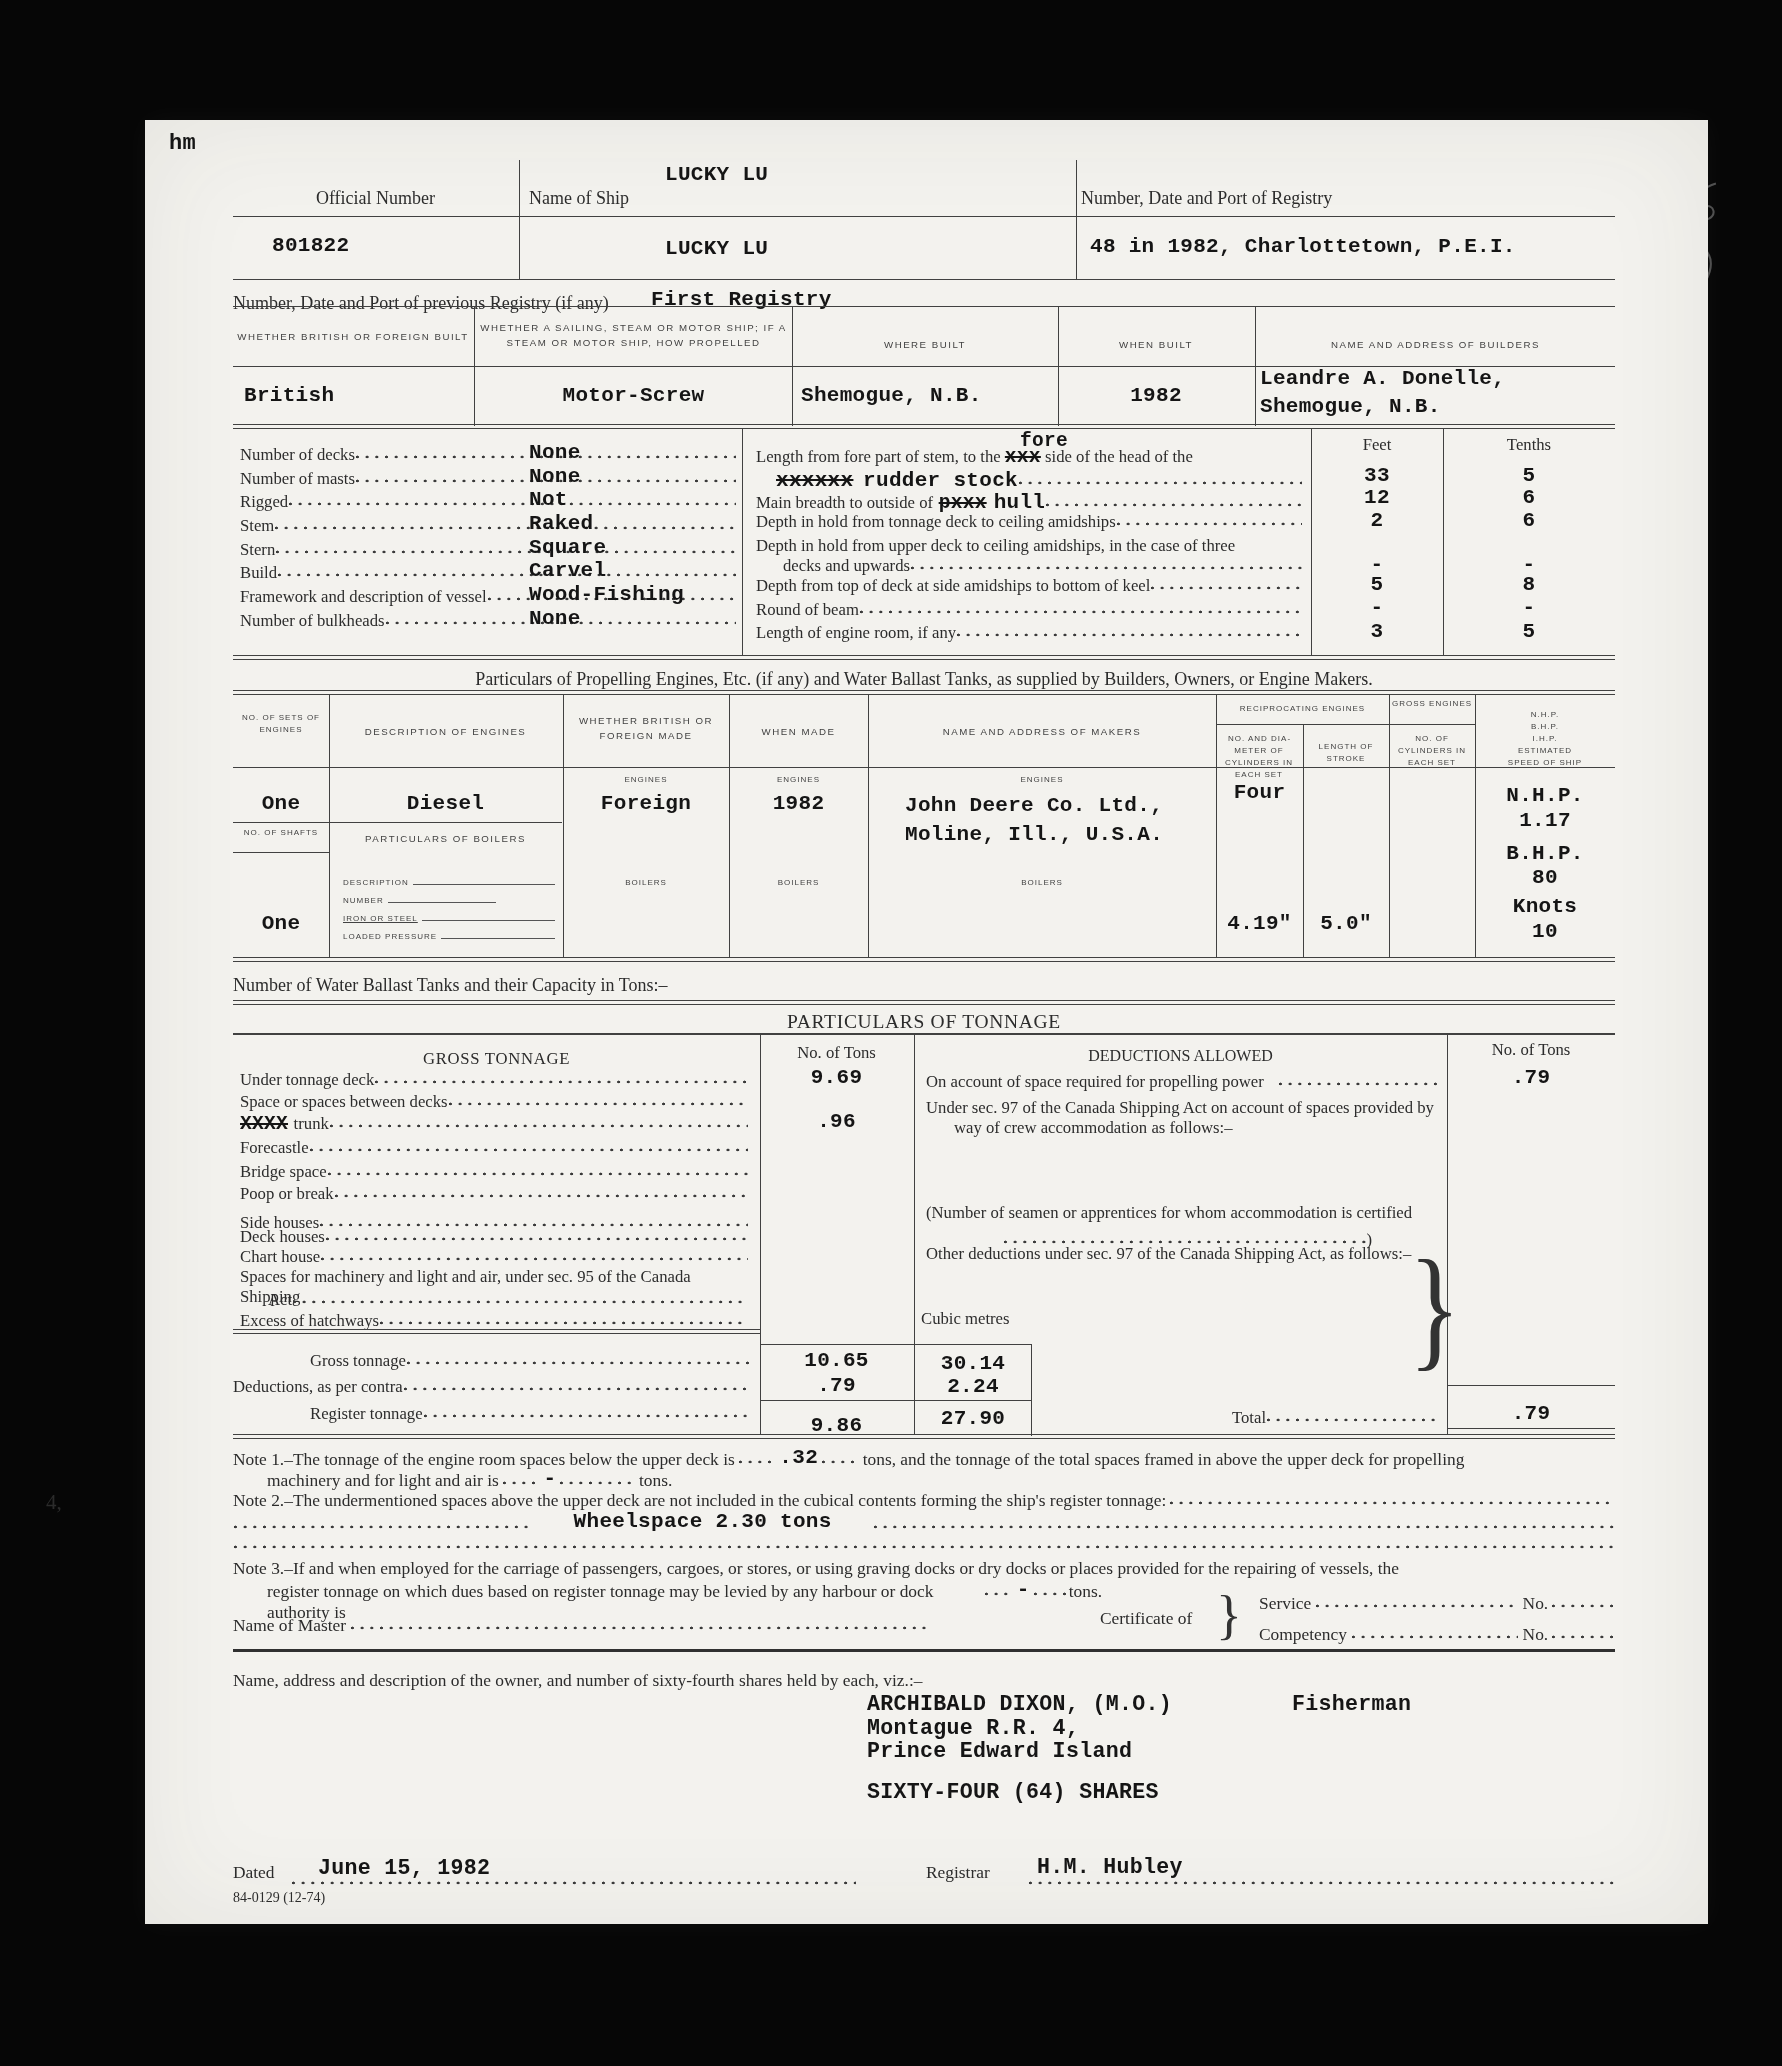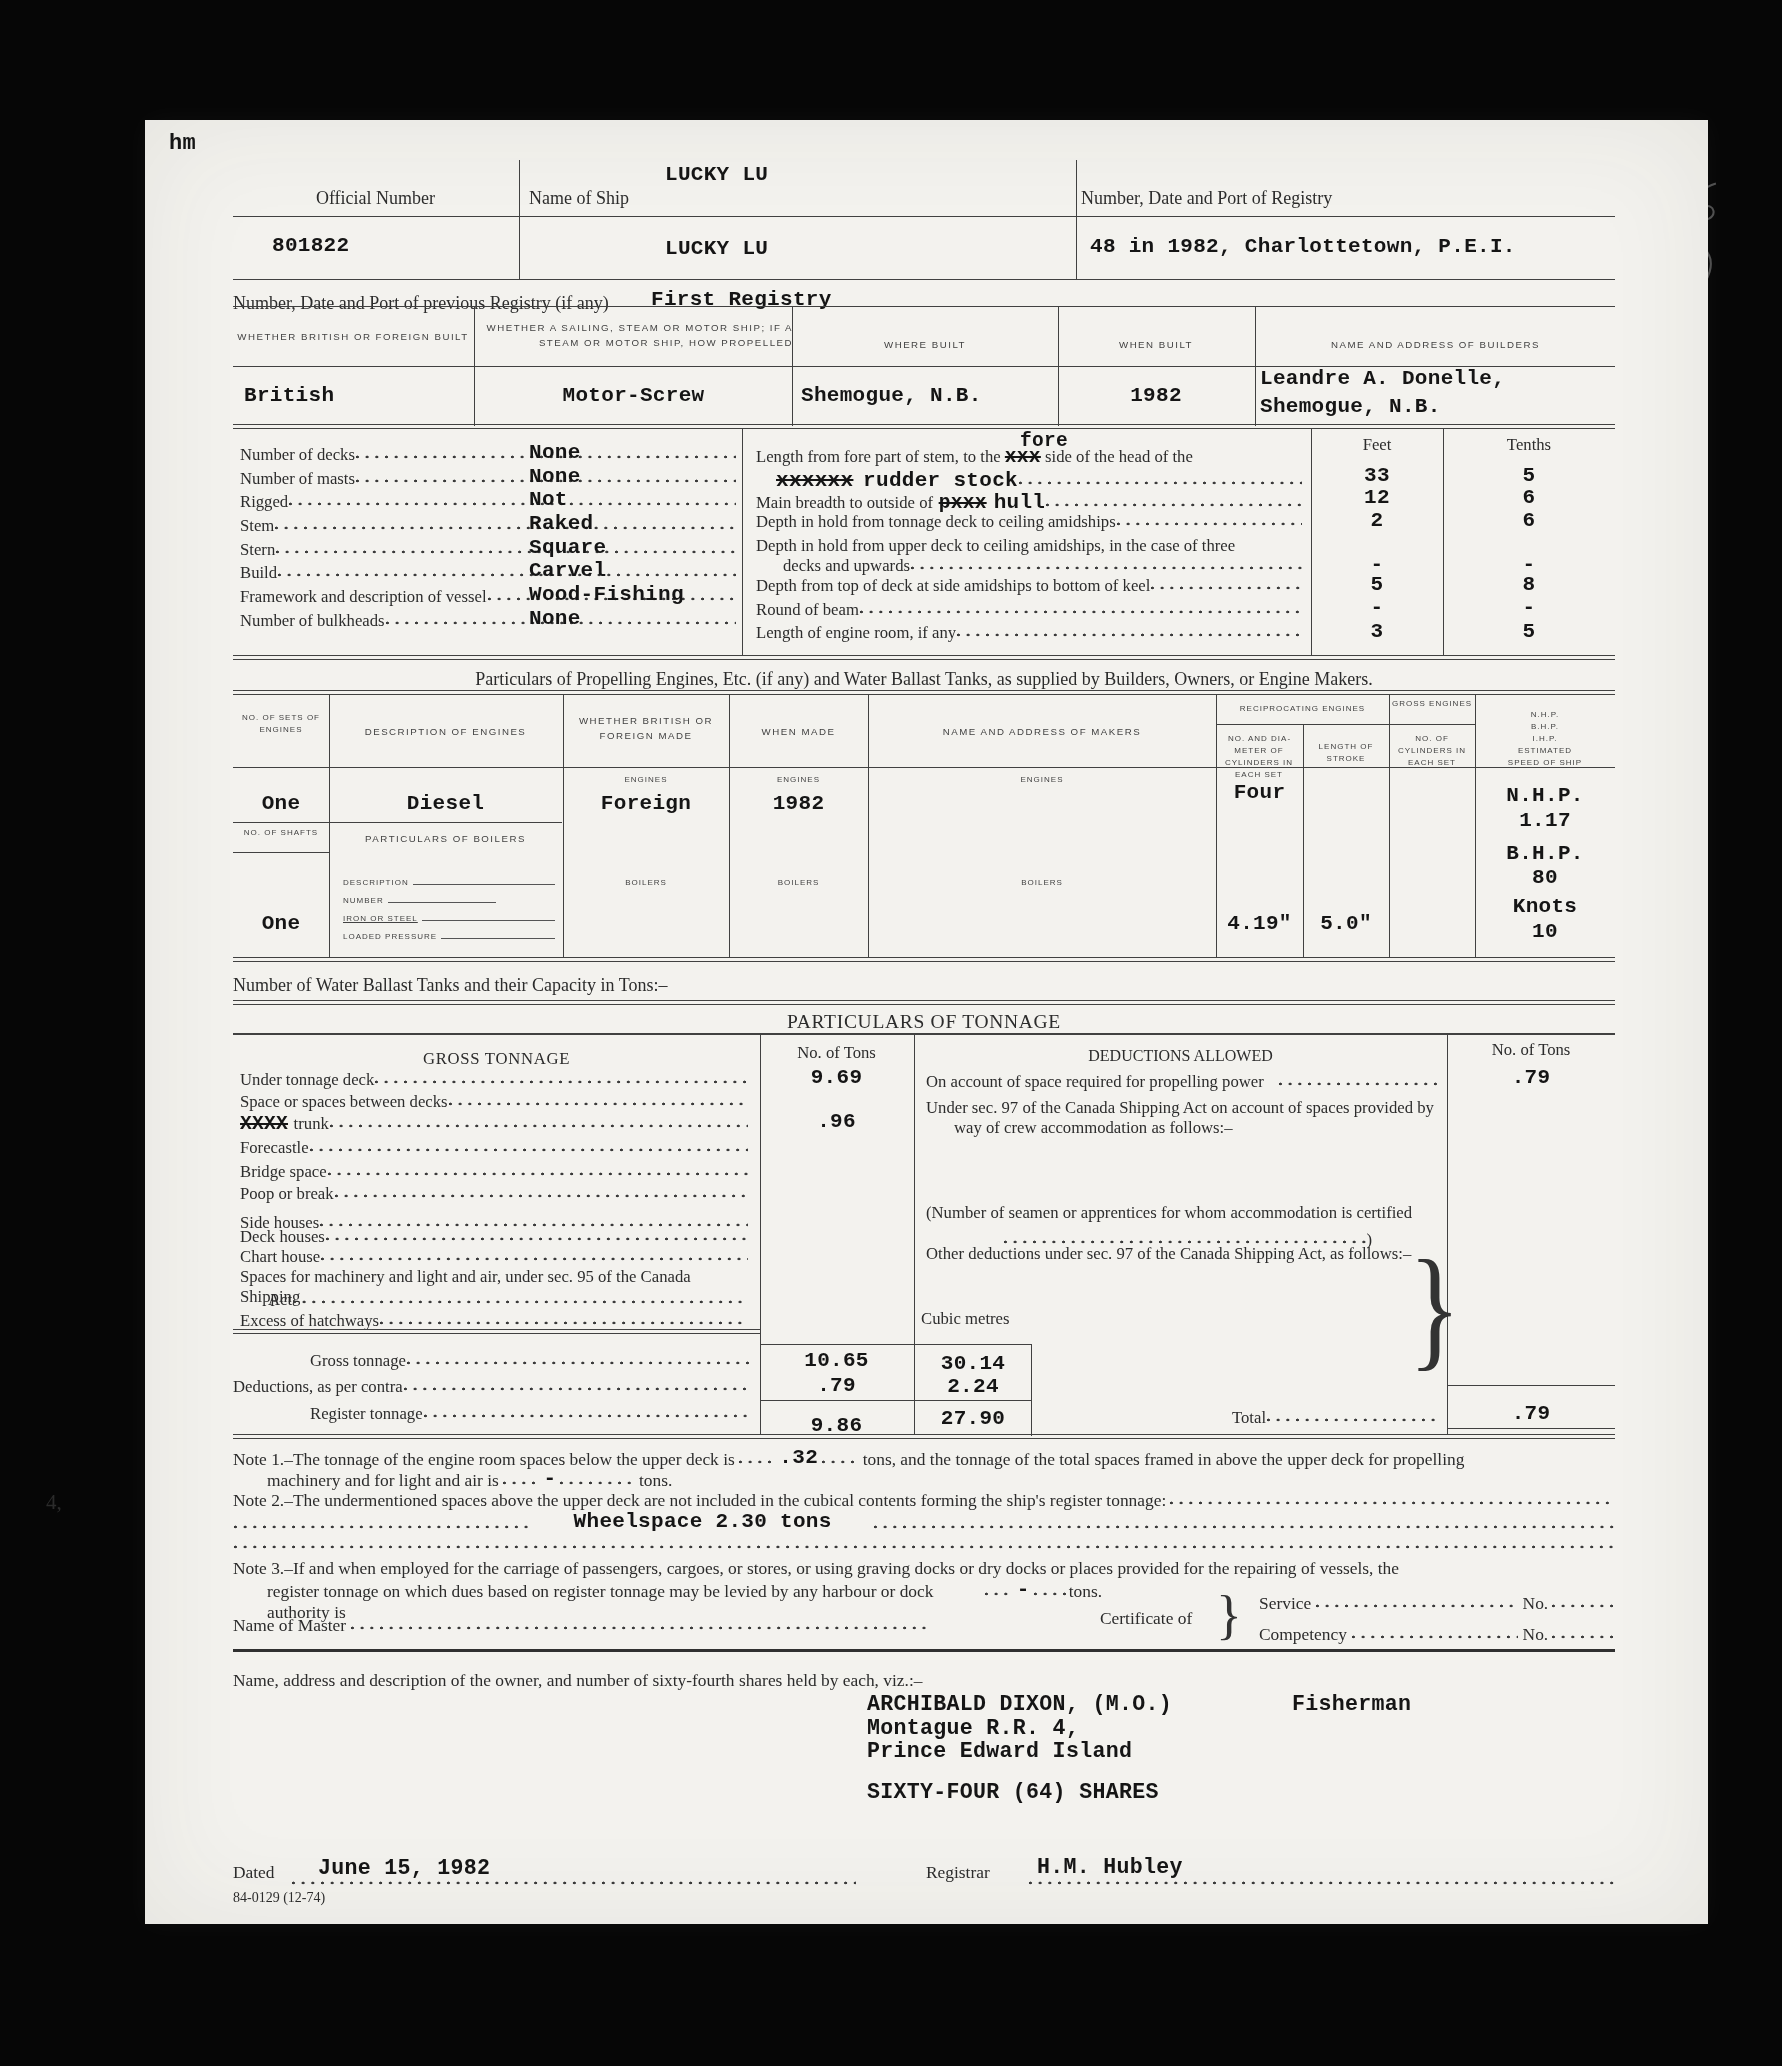--- a/index.html
+++ b/index.html
@@ -64,21 +64,21 @@
     <div class="abs typed" style="left:945px;top:114px;">48 in 1982, Charlottetown, P.E.I.</div>
 
     <div class="hl" style="left:88px;top:159px;width:1382px;"></div>
 
     <div class="abs serif" style="left:88px;top:173px;">Number, Date and Port of previous Registry (if any)</div>
     <div class="abs typed" style="left:506px;top:167px;">First Registry</div>
 
     <div class="hl" style="left:88px;top:186px;width:1382px;"></div>
 
     <div class="abs sc" style="left:88px;top:209px;width:240px;">WHETHER BRITISH OR FOREIGN BUILT</div>
-    <div class="abs sc" style="left:329px;top:200px;width:319px;text-align:right;">WHETHER A SAILING, STEAM OR MOTOR SHIP; IF A STEAM OR MOTOR SHIP, HOW PROPELLED</div>
+    <div class="abs sc" style="left:329px;top:200px;width:319px;">WHETHER A SAILING, STEAM OR MOTOR SHIP; IF A STEAM OR MOTOR SHIP, HOW PROPELLED</div>
     <div class="abs sc" style="left:647px;top:217px;width:266px;">WHERE BUILT</div>
     <div class="abs sc" style="left:913px;top:217px;width:196px;">WHEN BUILT</div>
     <div class="abs sc" style="left:1110px;top:217px;width:361px;">NAME AND ADDRESS OF BUILDERS</div>
 
     <div class="hl" style="left:88px;top:246px;width:1382px;"></div>
     <div class="vl" style="left:329px;top:186px;height:120px;"></div>
     <div class="vl" style="left:647px;top:186px;height:120px;"></div>
     <div class="vl" style="left:913px;top:186px;height:120px;"></div>
     <div class="vl" style="left:1110px;top:186px;height:120px;"></div>
 
@@ -233,20 +233,22 @@
     <div class="hl" style="left:88px;top:647px;width:1382px;"></div>
 
     <div class="abs sc scl" style="left:418px;top:654px;width:166px;">ENGINES</div>
     <div class="abs sc scl" style="left:584px;top:654px;width:139px;">ENGINES</div>
     <div class="abs sc scl" style="left:723px;top:654px;width:348px;">ENGINES</div>
 
     <div class="abs typed ctr" style="left:88px;top:671px;width:96px;">One</div>
     <div class="abs typed ctr" style="left:184px;top:671px;width:233px;">Diesel</div>
     <div class="abs typed ctr" style="left:418px;top:671px;width:166px;">Foreign</div>
     <div class="abs typed ctr" style="left:584px;top:671px;width:139px;">1982</div>
+    <div class="abs typed ml" style="left:760px;top:672px;line-height:1.38;">John Deere Co. Ltd.,
+Moline, Ill., U.S.A.</div>
     <div class="abs typed ctr" style="left:1071px;top:660px;width:87px;">Four</div>
 
     <div class="abs typed ctr" style="left:1330px;top:663px;width:140px;">N.H.P.</div>
     <div class="abs typed ctr" style="left:1330px;top:688px;width:140px;">1.17</div>
     <div class="abs typed ctr" style="left:1330px;top:721px;width:140px;">B.H.P.</div>
     <div class="abs typed ctr" style="left:1330px;top:745px;width:140px;">80</div>
 
     <div class="hl" style="left:88px;top:702px;width:329px;"></div>
     <div class="abs sc scl" style="left:88px;top:707px;width:96px;">NO. OF SHAFTS</div>
     <div class="abs sc" style="left:184px;top:711px;width:233px;">PARTICULARS OF BOILERS</div>

